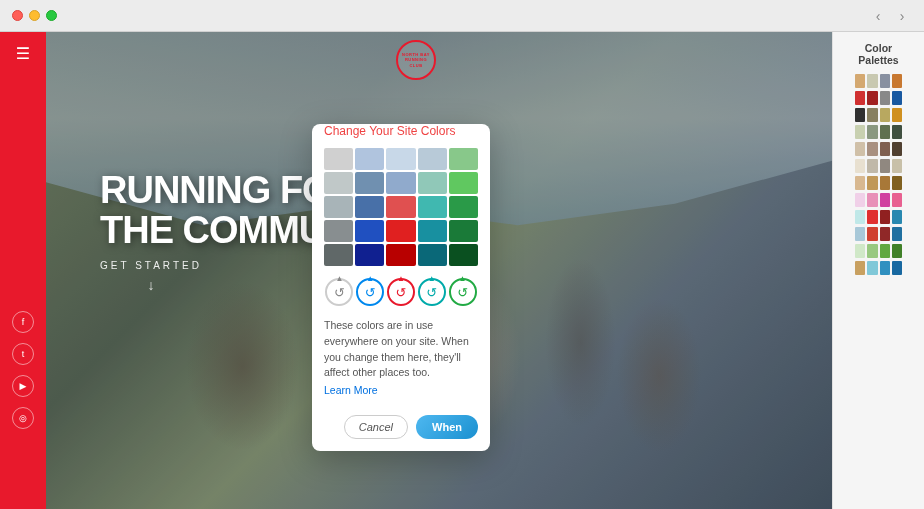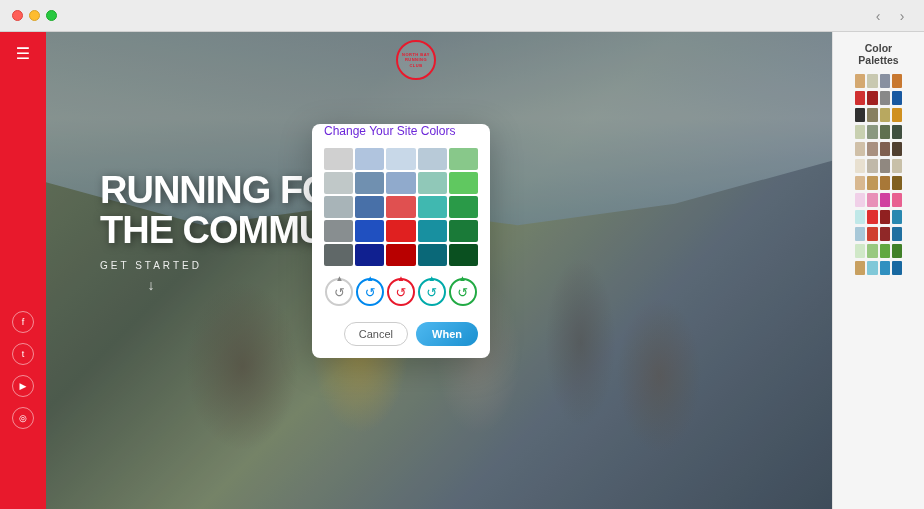--- a/index.html
+++ b/index.html
@@ -241,21 +241,21 @@
       cursor: pointer;
       display: flex;
       align-items: center;
       justify-content: center;
       font-size: 10px;
       color: #555;
     }
     .dialog-subtitle {
       padding: 0 12px 10px;
       font-size: 12px;
-      color: #6d28d9;
+      color: #ef4444;
       cursor: pointer;
     }
 
     
     .color-grid {
       padding: 0 12px;
       display: grid;
       grid-template-columns: repeat(5, 1fr);
       gap: 2px;
       margin-bottom: 8px;
@@ -339,20 +339,21 @@
       justify-content: flex-end;
     }
     .btn-cancel {
       padding: 5px 14px;
       border: 1px solid #ccc;
       border-radius: 20px;
       background: white;
       font-size: 11px;
       color: #555;
       cursor: pointer;
+      font-style: italic;
     }
     .btn-done {
       padding: 5px 16px;
       border: none;
       border-radius: 20px;
       background: linear-gradient(135deg, #4eb8f0, #1a90d0);
       font-size: 11px;
       color: white;
       cursor: pointer;
       font-weight: 600;
@@ -483,20 +484,24 @@
         <div class="action-btn active-teal">
           <span class="action-indicator teal">▲</span>
           ↺
         </div>
         <div class="action-btn active-green">
           <span class="action-indicator green">▲</span>
           ↺
         </div>
       </div>
 
+      <div class="dialog-description">
+        <span>These colors are in use everywhere on your site. When you change them here, they'll affect other places too.</span>
+        <span class="learn-more">Learn More</span>
+      </div>
 
       <div class="dialog-footer">
         <button class="btn-cancel">Cancel</button>
         <button class="btn-done">When</button>
       </div>
     </div>
 
   </div>
 
   <div class="palettes-sidebar">

